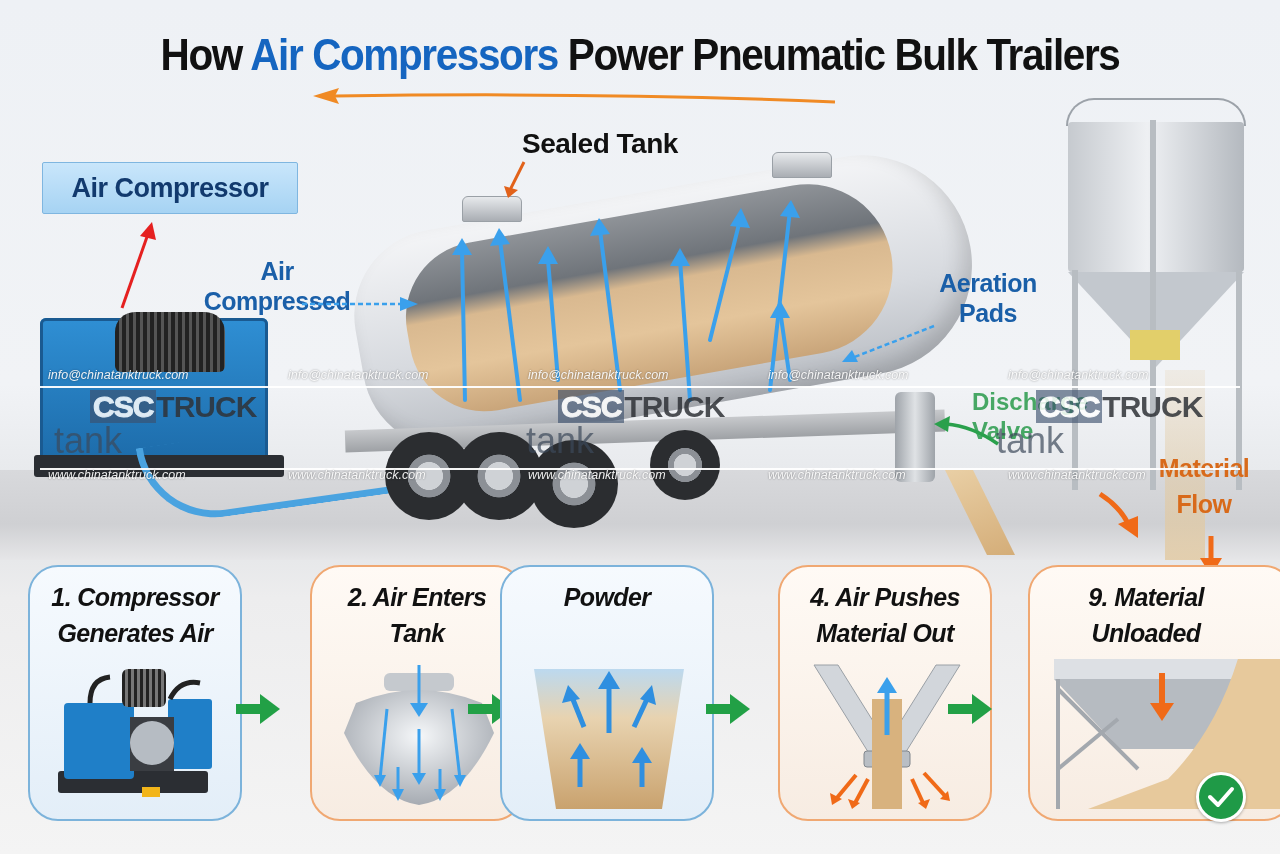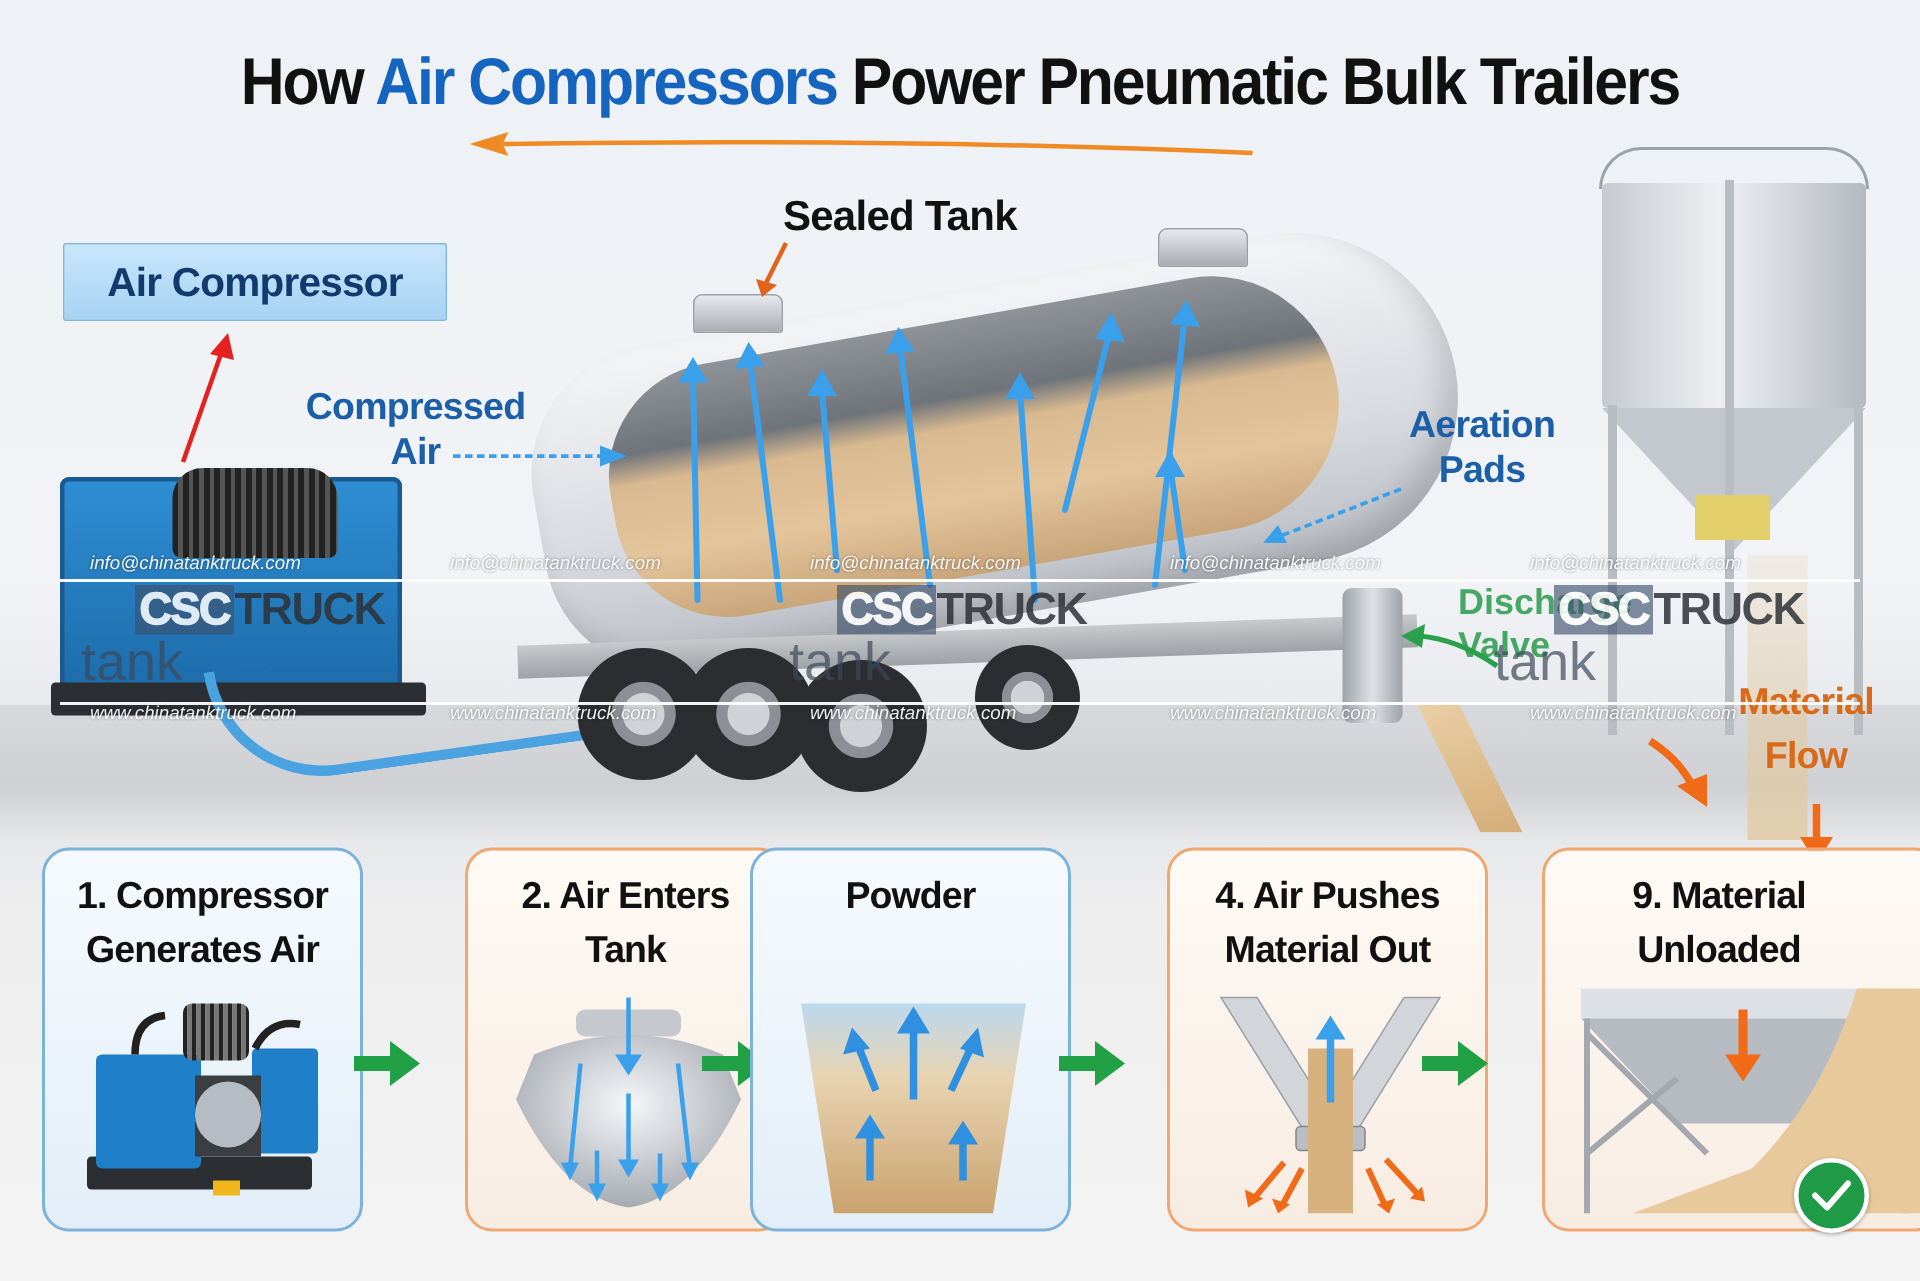--- a/index.html
+++ b/index.html
@@ -63,29 +63,29 @@
   .silo-yellow { left: 1130px; top: 330px; width: 50px; height: 30px; background: #e2cf6a; }
 
   .valve { left: 895px; top: 392px; width: 40px; height: 90px; background: linear-gradient(90deg,#9ea3a9,#dfe2e5,#9ea3a9); border-radius: 6px; }
   .pour { left: 945px; top: 470px; width: 70px; height: 85px; background: linear-gradient(160deg,#e9cfa5,#d4ad78); clip-path: polygon(0 0, 40% 0, 100% 100%, 60% 100%); }
   .stream { left: 1165px; top: 370px; width: 40px; height: 190px; background: linear-gradient(180deg, rgba(226,201,160,0.2), rgba(226,201,160,0.8)); }
 
   
   .wm-band { left: 40px; top: 364px; width: 1200px; height: 124px; }
   .wm-line { position: absolute; left: 0; width: 1200px; height: 2px; background: rgba(255,255,255,0.95); }
   .wm-row { position: absolute; left: 0; width: 1200px; display: flex; }
-  .wm-row span { width: 240px; font-style: italic; font-size: 12.5px; color: rgba(255,255,255,0.92); text-shadow: 0 0 2px rgba(0,0,0,0.45); padding-left: 20px; }
+  .wm-row span { width: 240px; font-style: italic; font-size: 12.5px; color: rgba(255,255,255,0.92); text-shadow: 0 0 2px rgba(0,0,0,0.45); padding-left: 8px; }
   .wm-logo { position: absolute; font-size: 30px; font-weight: 900; letter-spacing: -1px; color: #2f3237; opacity: 0.85; padding-left: 48px; }
   .wm-logo .csc { color: #fff; background: rgba(60,80,110,0.75); padding: 0 3px; -webkit-text-stroke: 1px #fff; }
   .wm-tank { position: absolute; font-size: 36px; color: rgba(60,72,90,0.7); font-weight: 400; }
 
   
   .step {
     position: absolute; top: 565px; width: 214px; height: 256px;
-    border-radius: 18px; overflow: hidden;
+    border-radius: 30px; overflow: hidden; font-style: italic;
   }
   .step.blue { border: 2px solid #7cb3db; background: linear-gradient(180deg,#f6fafe,#e3eef8); }
   .step.orange { border: 2px solid #f0a872; background: linear-gradient(180deg,#fffaf5,#f7ece2); margin-left: 44px; }
   .step-title { position: absolute; left: 0; top: 12px; width: 100%; text-align: center; font-size: 25px; font-weight: 700; color: #111; line-height: 1.45; letter-spacing: -0.6px; }
   .step-art { position: absolute; left: 20px; top: 92px; width: 174px; height: 150px; }
   .arrow-green { position: absolute; top: 694px; width: 44px; height: 30px; }
 
   .check { left: 1196px; top: 772px; width: 50px; height: 50px; border-radius: 50%; background: #1f9a47; display: flex; align-items: center; justify-content: center; border: 3px solid #fff; box-shadow: 0 1px 3px rgba(0,0,0,0.3); }
 </style>
 </head>
@@ -155,22 +155,22 @@
   <path d="M22 14 L 34 0 L 38 18 Z" fill="#e52020"></path>
 </svg>
 
 <div class="abs lbl-dark" style="left:522px;top:128px;">Sealed Tank</div>
 <svg class="abs" style="left:500px;top:160px;width:30px;height:40px;" viewBox="0 0 30 40">
   <path d="M24 2 L 10 30" stroke="#e2621a" stroke-width="3"></path>
   <path d="M4 26 L 8 38 L 18 30 Z" fill="#e2621a"></path>
 </svg>
 
 <div class="abs lbl-blue" style="left:202px;top:256px;width:150px;">
+  <div>Air</div>
   <div>Compressed</div>
-  <div>Air</div>
 </div>
 <svg class="abs" style="left:300px;top:296px;width:120px;height:16px;" viewBox="0 0 120 16">
   <path d="M2 8 L 104 8" stroke="#3aa0ec" stroke-width="2.5" stroke-dasharray="5 3"></path>
   <path d="M100 1 L 118 8 L 100 15 Z" fill="#3aa0ec"></path>
 </svg>
 
 <div class="abs lbl-blue" style="left:928px;top:268px;width:120px;">
   <div>Aeration</div>
   <div>Pads</div>
 </div>

